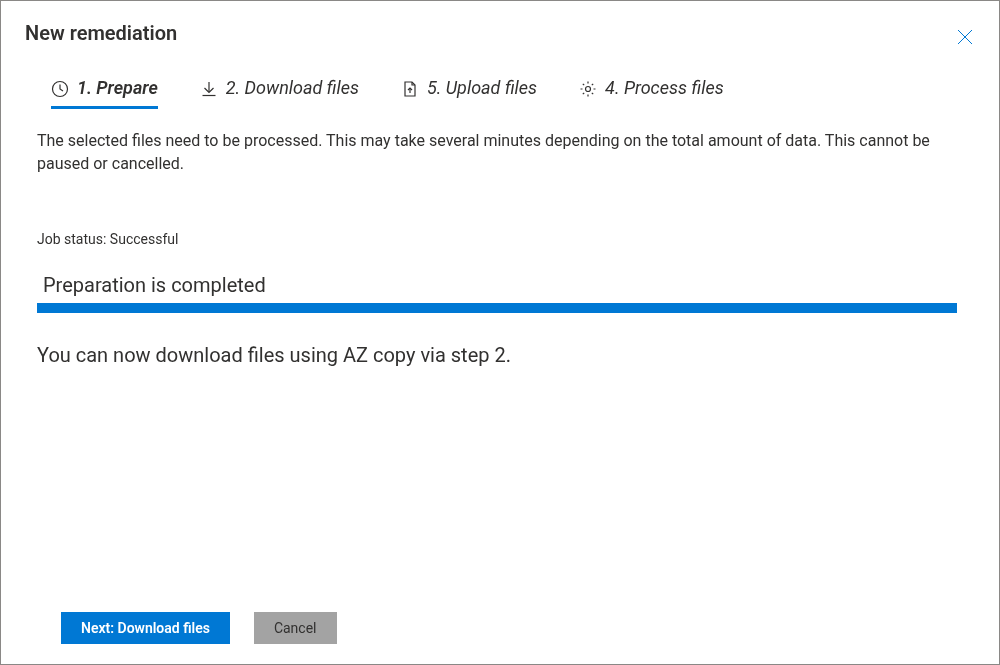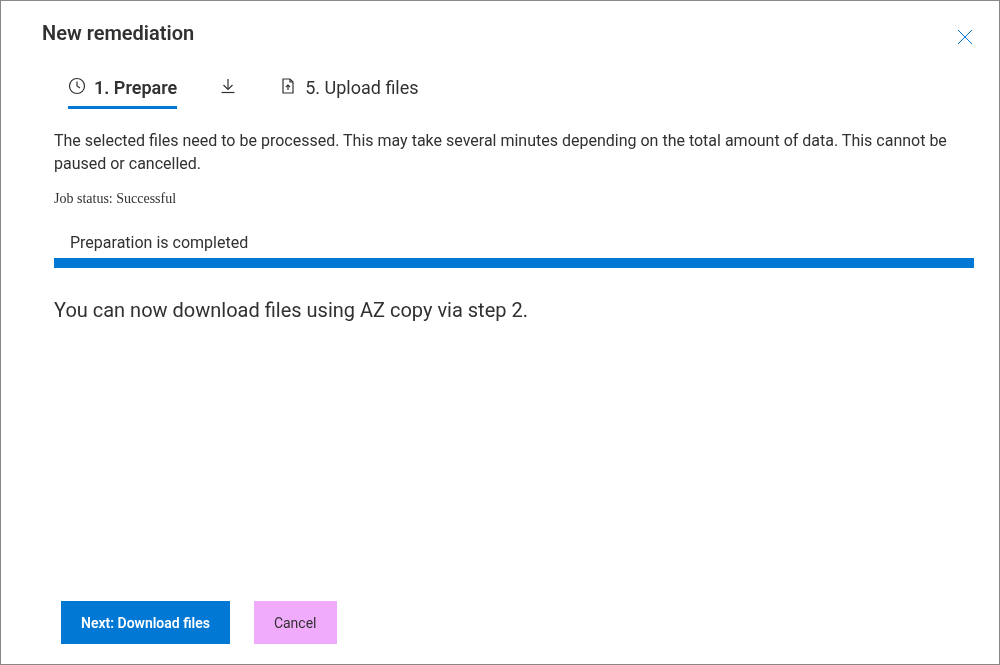--- a/index.html
+++ b/index.html
@@ -10,21 +10,20 @@
     font-size: 14px;
     color: #323130;
     background: #fff;
   }
   .wndw {
     width: 1000px;
     height: 665px;
     border: 1px solid #8a8886;
     position: relative;
     background: #fff;
-    padding-left: 17px;
   }
   .header {
     padding: 20px 24px 0 24px;
     display: flex;
     align-items: flex-start;
     justify-content: space-between;
   }
   .title {
     font-size: 20px;
     font-weight: 600;
@@ -41,28 +40,29 @@
     margin-top: 6px;
   }
   .close-btn svg { stroke: #0078d4; }
   .tabs {
     display: flex;
     gap: 42px;
     padding: 30px 0 0 50px;
   }
   .tab {
     display: flex;
-    align-items: flex-start;
+    align-items: flex-end;
     gap: 8px;
     font-size: 18px;
     color: #323130;
     padding-bottom: 8px;
     border-bottom: 3px solid transparent;
     cursor: pointer;
     white-space: nowrap;
+    font-style: italic;
   }
   .tab.active {
     border-bottom-color: #0078d4;
     font-weight: 600;
   }
   .tab .icon {
     width: 18px;
     height: 18px;
     display: inline-flex;
     align-items: center;
@@ -73,66 +73,64 @@
   .content {
     padding: 20px 36px 0 36px;
   }
   .intro {
     font-size: 16px;
     line-height: 1.45;
     color: #323130;
     max-width: 920px;
   }
   .status-line {
-    margin-top: 16px;
+    margin-top: 56px;
     font-size: 14px;
-    font-family: Liberation Serif, serif;
   }
   .progress-wrap {
     margin-top: 26px;
   }
   .progress-label {
-    font-size: 16px;
+    font-size: 20px;
     padding: 0 0 6px 6px;
-    margin-left: 10px;
   }
   .progress-bar {
     width: 920px;
     height: 10px;
     background: #0078d4;
   }
   .post-msg {
     margin-top: 30px;
     font-size: 20px;
   }
   .footer {
     position: absolute;
     left: 0;
     bottom: 0;
     width: 100%;
     padding: 0 0 20px 60px;
     display: flex;
     gap: 24px;
   }
   .btn {
-    height: 43px;
+    height: 32px;
     padding: 0 20px;
     font-size: 14px;
     border: none;
     cursor: pointer;
     font-family: inherit;
     margin-top: 46px;
   }
   .btn.primary {
     background: #0078d4;
     color: #fff;
     font-weight: 600;
   }
   .btn.secondary {
-    background: #f0abfc;
+    background: #a3a3a3;
     color: #323130;
   }
 </style>
 </head>
 <body>
 
 <div class="wndw">
 
   <div class="header">
     <div class="title">New remediation</div>
@@ -155,32 +153,42 @@
       <span>1. Prepare</span>
     </div>
     <div class="tab">
       <span class="icon">
         <svg width="18" height="18" viewBox="0 0 18 18" fill="none" stroke="#323130" stroke-width="1.2">
           <path d="M9 2 V12"></path>
           <path d="M4.5 8 L9 12.5 L13.5 8"></path>
           <path d="M2.5 15.5 H15.5"></path>
         </svg>
       </span>
+      <span>2. Download files</span>
     </div>
     <div class="tab">
       <span class="icon">
         <svg width="18" height="18" viewBox="0 0 18 18" fill="none" stroke="#323130" stroke-width="1.2">
           <path d="M4 2 H11 L14 5 V16 H4 Z"></path>
           <path d="M11 2 V5 H14"></path>
           <path d="M9 13 V8"></path>
           <path d="M7 10 L9 8 L11 10"></path>
         </svg>
       </span>
       <span>5. Upload files</span>
     </div>
+    <div class="tab">
+      <span class="icon">
+        <svg width="18" height="18" viewBox="0 0 18 18" fill="none" stroke="#323130" stroke-width="1.2">
+          <circle cx="9" cy="9" r="2.5"></circle>
+          <path d="M9 1.5 V3.5 M9 14.5 V16.5 M1.5 9 H3.5 M14.5 9 H16.5 M3.8 3.8 L5.2 5.2 M12.8 12.8 L14.2 14.2 M14.2 3.8 L12.8 5.2 M5.2 12.8 L3.8 14.2"></path>
+        </svg>
+      </span>
+      <span>4. Process files</span>
+    </div>
   </div>
 
   <div class="content">
     <div class="intro">The selected files need to be processed. This may take several minutes depending on the total amount of data. This cannot be paused or cancelled.</div>
 
     <div class="status-line">
       <span>Job status: </span><span>Successful</span>
     </div>
 
     <div class="progress-wrap">

